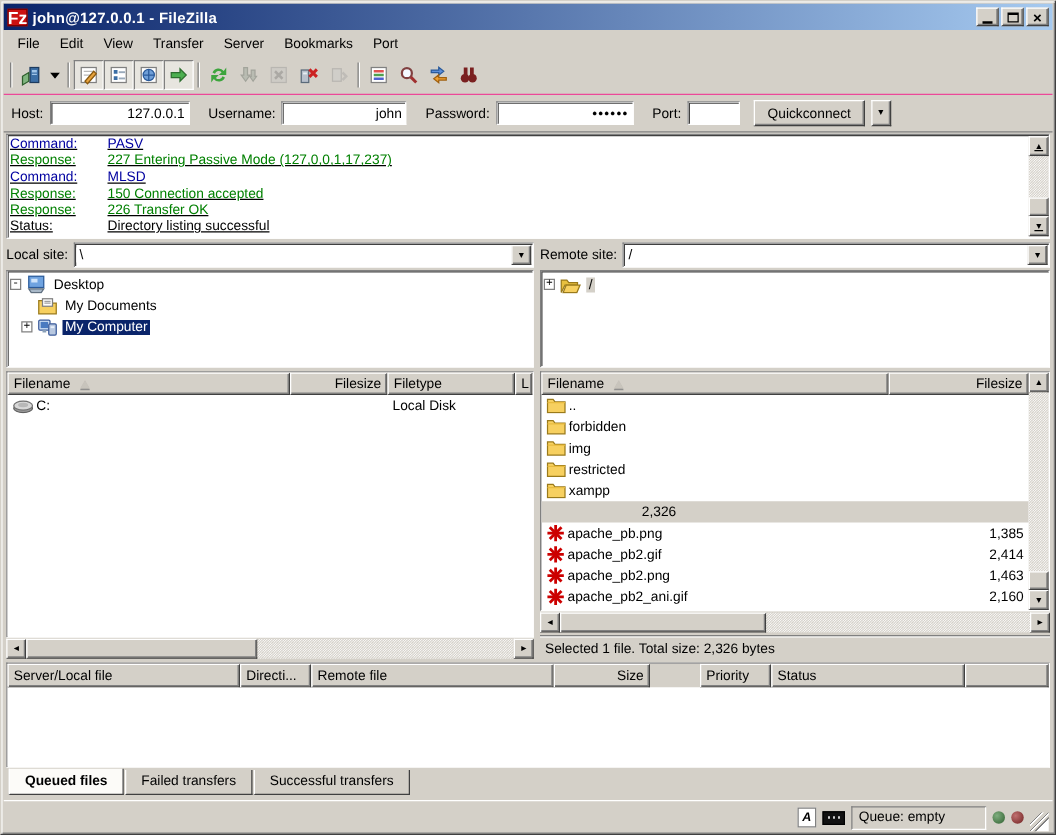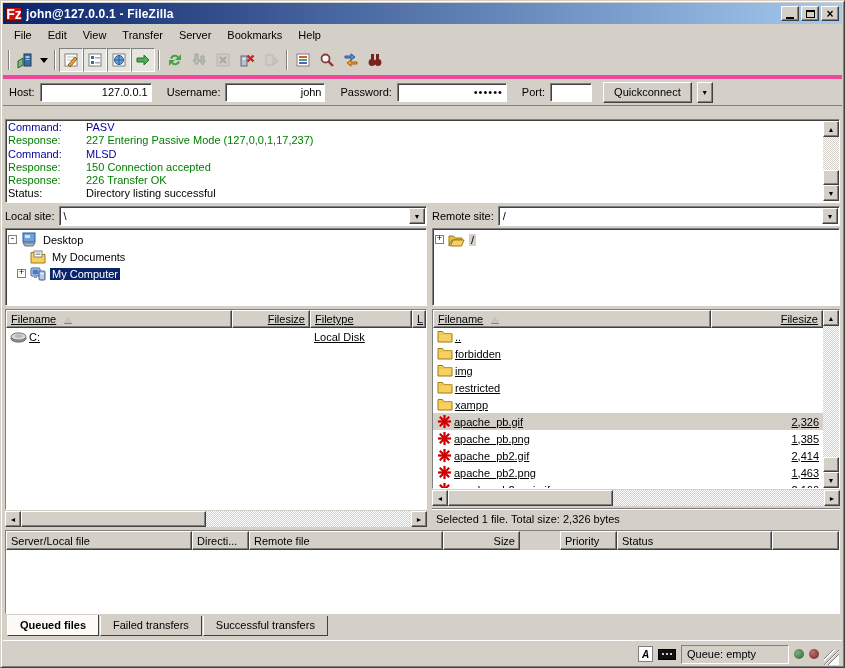--- a/index.html
+++ b/index.html
@@ -27,27 +27,27 @@
   .menubar{height:21px;display:flex;align-items:center;padding-left:3px;flex:0 0 auto;}
   .menu-item{padding:3px 8px;}
   
   .toolbar{height:30px;display:flex;align-items:center;padding:2px 2px;flex:0 0 auto;}
   .tbtn{width:24px;height:24px;display:flex;align-items:center;justify-content:center;background:transparent;border:1px solid transparent;padding:0;}
   .tbtn.checked{border-color:#808080 #fff #fff #808080;background:#e7e5df;}
   .tbtn.dropdown{width:14px;}
   .tbtn.disabled svg{opacity:.4;filter:grayscale(.8);}
   .tsep{width:0;height:20px;border-left:1px solid #808080;border-right:1px solid #fff;margin:0 3px;}
   
-  .quickconnect{height:31px;display:flex;align-items:center;gap:5px;padding:0 6px;border-top:4px solid #ec4899;border-bottom:1px solid #808080;flex:0 0 auto;}
+  .quickconnect{height:31px;display:flex;align-items:center;gap:5px;padding:0 6px;border-top:1px solid #ec4899;border-bottom:1px solid #808080;flex:0 0 auto;}
   .qc-label{white-space:nowrap;}
   .qc-input{height:19px;font:11px "Liberation Sans",sans-serif;padding:1px 3px;background:#fff;border:1px solid;border-color:#808080 #fff #fff #808080;box-shadow:inset 1px 1px 0 #404040;outline:none;text-align:right;}
   .qc-btn{height:21px;padding:2px 10px;font:11px "Liberation Sans",sans-serif;}
   .qc-drop{width:16px;height:21px;display:flex;align-items:center;justify-content:center;font-size:7px;padding:0;}
   
-  .logwrap{height:84px;margin:13px 2px 2px 2px;display:flex;flex:0 0 auto;}
+  .logwrap{height:84px;margin:1px 2px 2px 2px;display:flex;flex:0 0 auto;text-decoration:underline;}
   .log{flex:1;padding:1px 0 1px 2px;overflow:hidden;display:flex;}
   .logtext{flex:1;}
   .log-line{display:flex;line-height:13.3px;white-space:nowrap;}
   .log-type{width:78px;flex:0 0 auto;}
   
   .vscroll{width:16px;display:flex;flex-direction:column;flex:0 0 auto;}
   .hscroll{height:16px;display:flex;flex:0 0 auto;margin-top:1px;}
   .sbtn{width:16px;height:16px;display:flex;align-items:center;justify-content:center;font-size:7px;padding:0;flex:0 0 auto;color:#000;}
   .strack{flex:1;background-color:#d4d0c8;background-image:linear-gradient(45deg,#fff 25%,transparent 25%,transparent 75%,#fff 75%),linear-gradient(45deg,#fff 25%,transparent 25%,transparent 75%,#fff 75%);background-size:2px 2px;background-position:0 0,1px 1px;}
   .vthumb{height:15px;flex:0 0 auto;}
@@ -62,21 +62,21 @@
   .combo{flex:1;height:20px;display:flex;align-items:center;padding:1px;}
   .combo-value{flex:1;padding:0 3px;background:#fff;}
   .combo-btn{width:16px;height:16px;display:flex;align-items:center;justify-content:center;font-size:7px;padding:0;}
   .treebox{height:78px;margin-top:1px;margin-bottom:3px;padding:2px;overflow:hidden;flex:0 0 auto;}
   .tree-row{height:17px;display:flex;align-items:center;gap:4px;white-space:nowrap;}
   .expander{width:9px;height:9px;border:1px solid #808080;background:#fff;font-size:9px;line-height:7px;text-align:center;flex:0 0 auto;font-family:"Liberation Mono","DejaVu Sans Mono",monospace;}
   .tree-label{padding:0 2px;}
   .tree-label.sel-active{background:#0a246a;color:#fff;}
   .tree-label.sel-inactive{background:#d4d0c8;}
   .listwrap{flex:1;display:flex;overflow:hidden;min-height:0;}
-  .listmain{flex:1;display:flex;flex-direction:column;min-width:0;text-decoration:underline;}
+  .listmain{flex:1;display:flex;flex-direction:column;min-width:0;}
   .list-header{display:flex;height:18px;flex:0 0 auto;background:#d4d0c8;}
   .hcell{padding:2px 4px;display:flex;align-items:center;gap:8px;overflow:hidden;white-space:nowrap;flex:0 0 auto;}
   .hcell.right{justify-content:flex-end;}
   .sort-asc{width:0;height:0;border-left:4px solid transparent;border-right:4px solid transparent;border-bottom:7px solid #c8c4bc;filter:drop-shadow(0 1px 0 #808080);}
   .list-body{flex:1;background:#fff;overflow:hidden;}
   .lrow{height:17px;display:flex;align-items:center;white-space:nowrap;}
   .lrow.selected{background:#d4d0c8;}
   .lcell{padding:0 4px;display:flex;align-items:center;gap:2px;overflow:hidden;flex:0 0 auto;}
   .lcell.right{justify-content:flex-end;}
   .status-strip{height:19px;display:flex;align-items:center;padding:2px 4px 0 4px;border-top:1px solid #808080;box-shadow:0 1px 0 #fff inset;flex:0 0 auto;margin-top:2px;}
@@ -125,21 +125,21 @@
     </span>
   </div>
 
   <div class="menubar">
     <span class="menu-item">File</span>
     <span class="menu-item">Edit</span>
     <span class="menu-item">View</span>
     <span class="menu-item">Transfer</span>
     <span class="menu-item">Server</span>
     <span class="menu-item">Bookmarks</span>
-    <span class="menu-item">Help</span>
+    <span class="menu-item">Port</span>
   </div>
 
   <div class="toolbar">
     <span class="tsep"></span>
     <button class="tbtn">
       <svg width="18" height="18" viewBox="0 0 18 18">
           <rect x="8" y="3" width="7" height="12" fill="#3b6ea5" stroke="#1c3a5e"></rect>
           <rect x="9.5" y="5" width="4" height="2" fill="#9fc4e8"></rect>
           <rect x="9.5" y="8" width="4" height="1" fill="#9fc4e8"></rect>
           <path d="M2 10l5-3v7l-5 3z" fill="#7fb57f" stroke="#2d5e2d"></path>
@@ -471,31 +471,20 @@
                     <path d="M1 12V1.5h4.5L7 3.5h8V12z" fill="#f7d060" stroke="#9a7a1a"></path>
                     <path d="M1 4h14" stroke="#e8bb3f"></path>
                   </svg>
                   <span>xampp</span>
                 </div>
               <div class="lcell right c-rsize">
                   <span></span>
                 </div>
             </div>
             <div class="lrow selected">
-              <div class="lcell c-rname">
-                  <svg width="15" height="15" viewBox="0 0 16 16">
-                    <g stroke="#cc0000" stroke-width="2.4">
-                      <line x1="8" y1="1" x2="8" y2="15"></line>
-                      <line x1="1" y1="8" x2="15" y2="8"></line>
-                      <line x1="3" y1="3" x2="13" y2="13"></line>
-                      <line x1="13" y1="3" x2="3" y2="13"></line>
-                    </g>
-                  </svg>
-                  <span>apache_pb.gif</span>
-                </div>
               <div class="lcell right c-rsize">
                   <span>2,326</span>
                 </div>
             </div>
             <div class="lrow">
               <div class="lcell c-rname">
                   <svg width="15" height="15" viewBox="0 0 16 16">
                     <g stroke="#cc0000" stroke-width="2.4">
                       <line x1="8" y1="1" x2="8" y2="15"></line>
                       <line x1="1" y1="8" x2="15" y2="8"></line>

